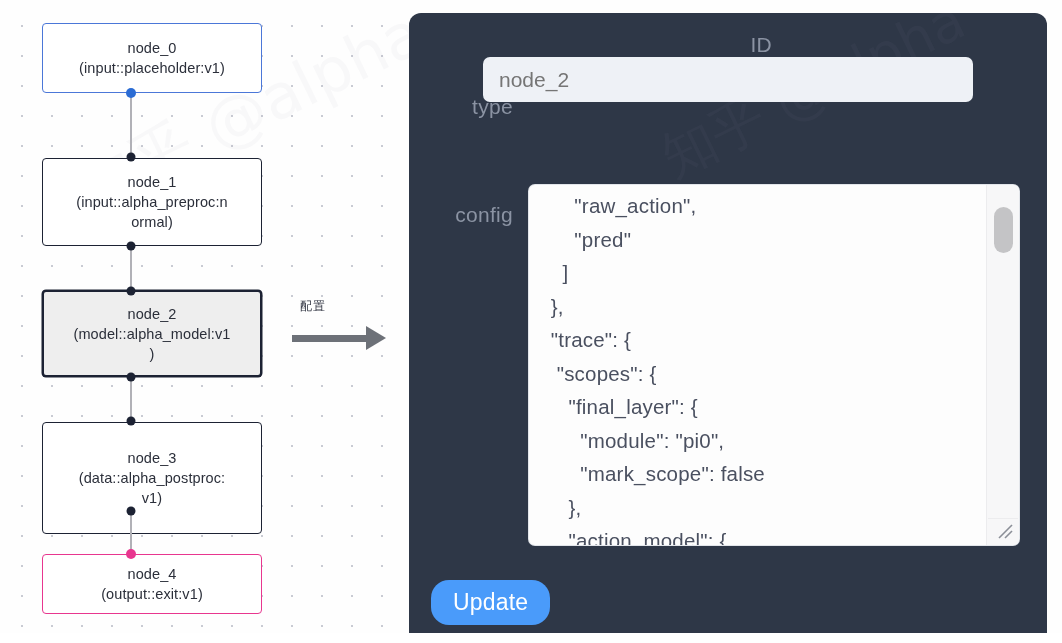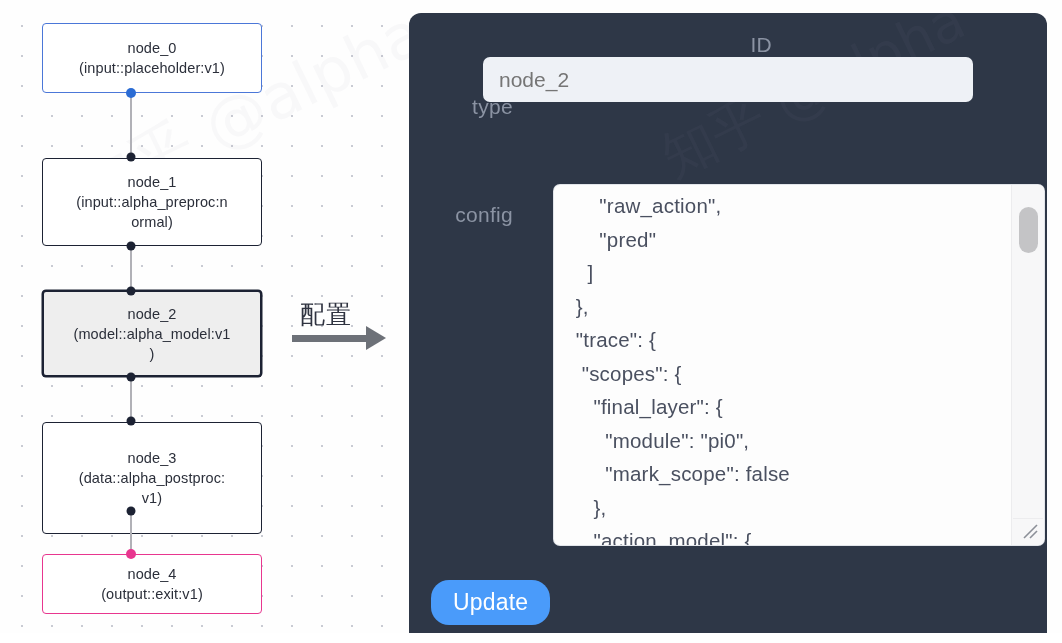--- a/index.html
+++ b/index.html
@@ -73,21 +73,21 @@
     position: absolute;
     width: 2px;
     background: #b1b1b7;
     z-index: 1;
   }
 
   
   #arrow-group { position: absolute; left: 292px; top: 298px; width: 110px; height: 60px; }
   #arrow-label {
     position: absolute; left: 8px; top: 0;
-    font-size: 25px; color: #2f3340; letter-spacing: 1px;
+    font-size: 12px; color: #2f3340; letter-spacing: 1px;
     font-family: "DejaVu Sans", "Liberation Sans", sans-serif;
   }
   #arrow-shaft {
     position: absolute; left: 0; top: 37px;
     width: 78px; height: 7px; background: #6d7178;
   }
   #arrow-head {
     position: absolute; left: 74px; top: 28px;
     width: 0; height: 0;
     border-top: 12px solid transparent;
@@ -126,21 +126,21 @@
     font-family: "Liberation Sans", sans-serif;
     padding: 9px 16px;
     outline: none;
   }
 
   #row-id   { left: 0;  top: 20px;  width: 638px; flex-direction: column; }
   #row-type { left: 0;  top: 82px;  width: 638px; }
   #id-input   { width: 490px; height: 45px; }
   #type-input { width: 490px; height: 45px; }
 
-  #row-config { left: 0; top: 172px; width: 638px; align-items: flex-start; gap: 25px; }
+  #row-config { left: 0; top: 172px; width: 638px; align-items: flex-start; }
   #config-label { padding-top: 18px; }
 
   #config-wrap {
     position: relative;
     width: 490px;
     height: 360px;
     background: #fdfdfd;
     border-radius: 6px;
     box-shadow: 0 0 0 1px #e2e5ea;
     overflow: hidden;

